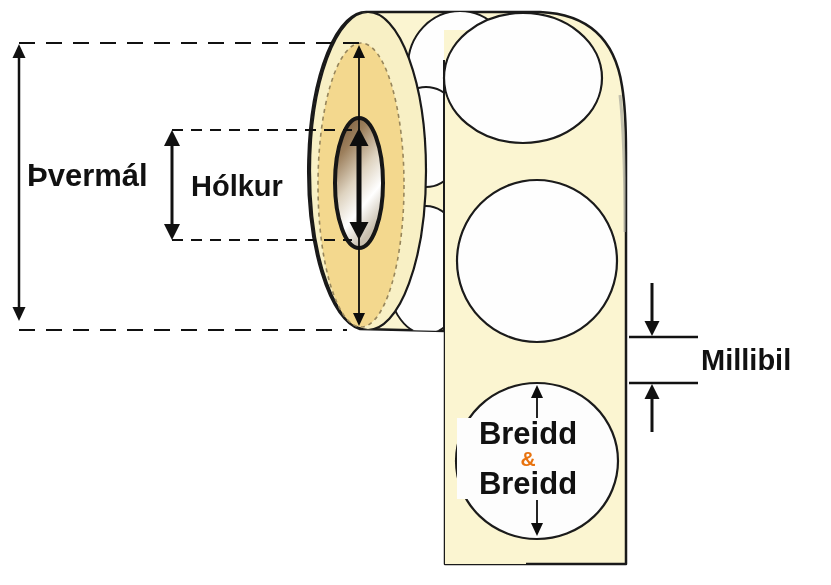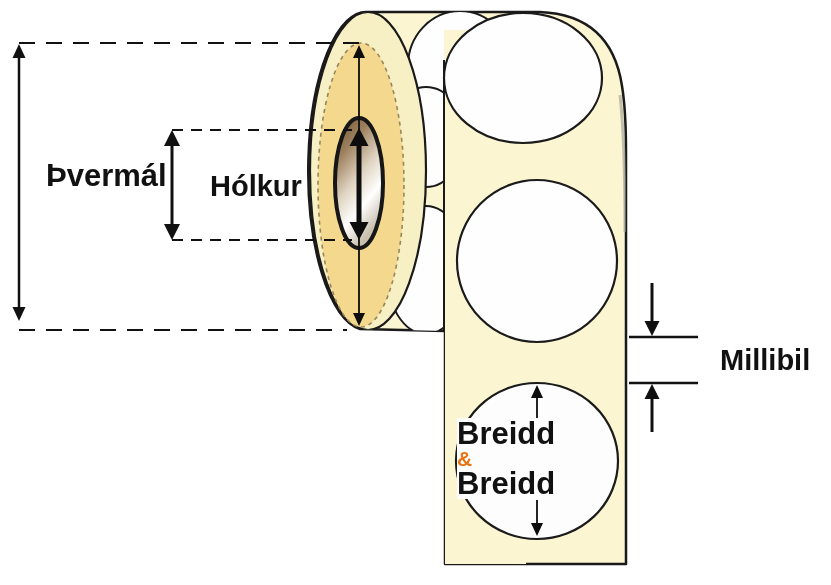--- a/index.html
+++ b/index.html
@@ -10,28 +10,28 @@
     overflow:hidden;
     font-family:"Liberation Sans", sans-serif;
   }
   .stage svg{position:absolute;left:0;top:0;}
   .dim-label{
     position:absolute;
     font-weight:bold;
     color:#111;
     white-space:nowrap;
     letter-spacing:0px;
-    margin-left:19px;
   }
   .lbl-diameter{left:27px;top:158px;font-size:31px;}
   .lbl-core{left:191px;top:170px;font-size:29px;}
   .lbl-gap{left:701px;top:344px;font-size:29px;}
   .size-block{
     position:absolute;
     left:457px;top:418px;width:142px;
+    text-align:center;
     font-weight:bold;color:#111;
     line-height:1;
   }
   .size-block .big{font-size:31px;line-height:31px;display:block;background:#fdfdfd;}
   .size-block .amp{font-size:21px;line-height:19px;display:block;color:#E8730F;background:#fdfdfd;}
 </style>
 </head>
 <body>
 
 <div class="stage">

